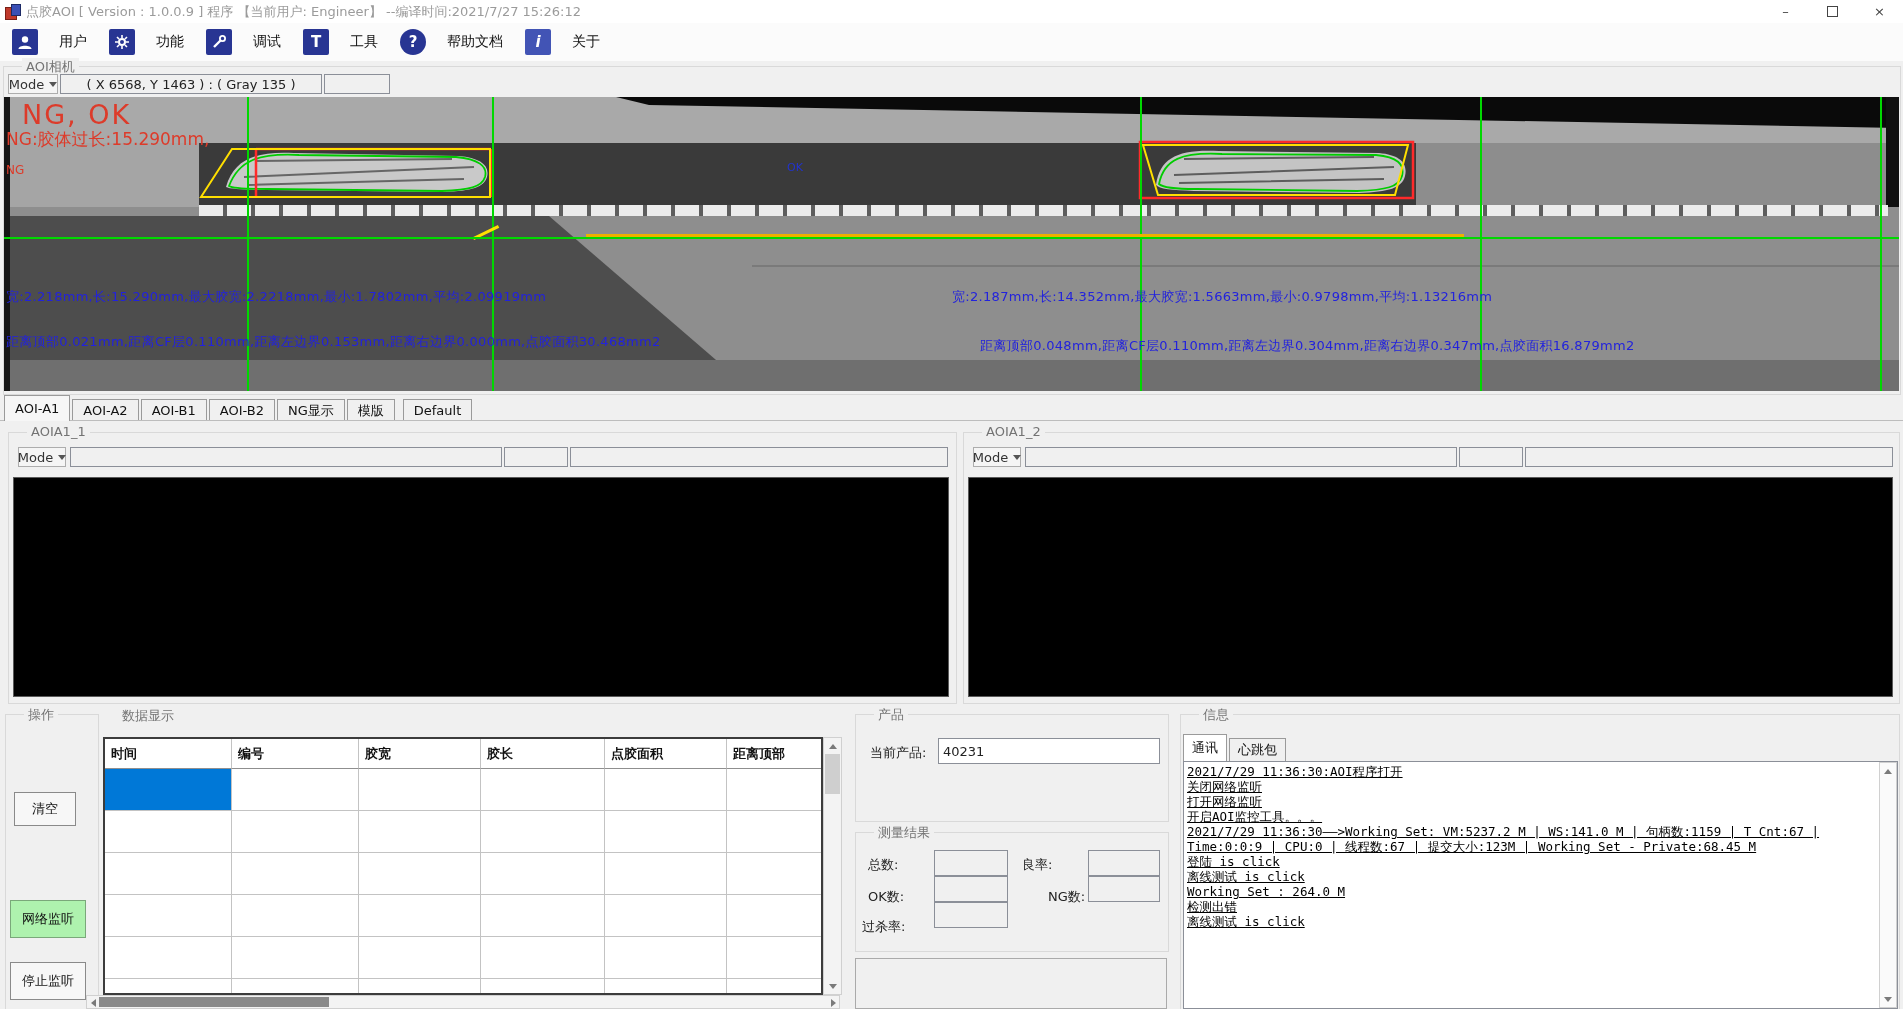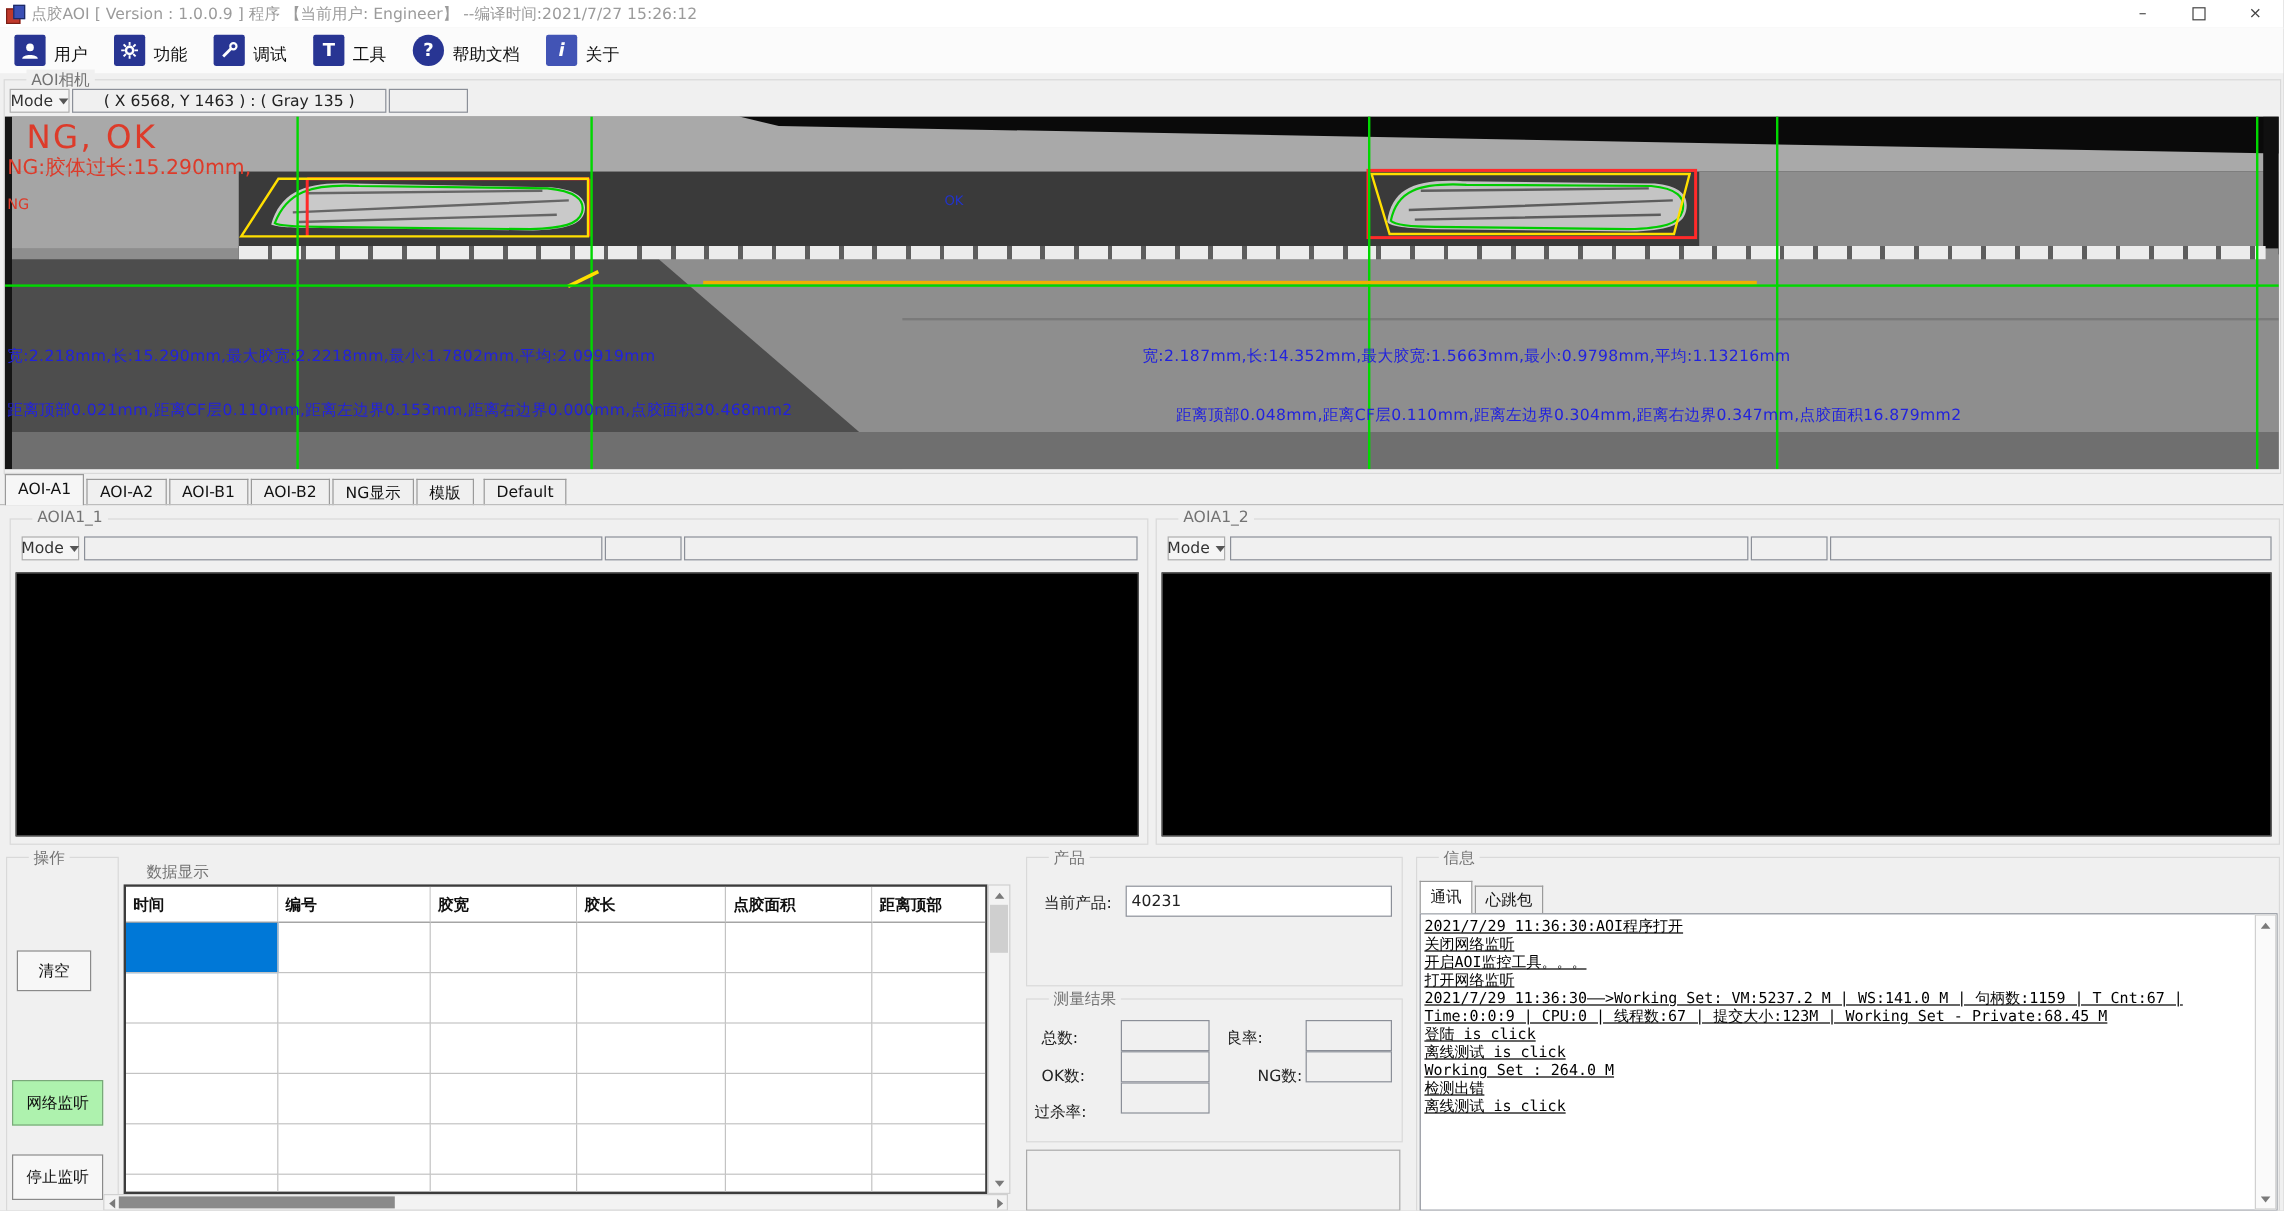--- a/index.html
+++ b/index.html
@@ -12,21 +12,21 @@
   .app-icon .sq1{position:absolute;left:0;top:3px;width:10px;height:11px;background:#c0392b;border:1px solid #7a1f16;}
   .app-icon .sq2{position:absolute;left:6px;top:0;width:8px;height:10px;background:#3a4fb5;border:1px solid #1d2a66;}
   .title-text{color:#9b9b9b;font-size:13px;white-space:nowrap;}
   .win-controls{margin-left:auto;display:flex;height:23px;}
   .win-btn{width:47px;height:23px;display:flex;align-items:center;justify-content:center;
            color:#444;font-size:13px;cursor:default;}
   .max-glyph{display:inline-block;width:9px;height:9px;border:1px solid #444;}
   
   .toolbar{position:absolute;left:0;top:23px;width:1903px;height:38px;background:#fbfbfb;
            display:flex;align-items:center;gap:14px;padding-left:8px;box-sizing:border-box;}
-  .tool-item{display:flex;align-items:flex-end;gap:7px;padding:2px 4px;cursor:default;}
+  .tool-item{display:flex;align-items:center;gap:21px;padding:2px 4px;cursor:default;}
   .tool-ico{width:26px;height:26px;background:#283593;border-radius:2px;display:flex;
             align-items:center;justify-content:center;color:#fff;font-weight:bold;font-size:15px;}
   .tool-label{font-size:14px;}
   
   .gbox{position:absolute;border:1px solid #d9d9d9;background:transparent;}
   .glabel{position:absolute;top:-9px;left:18px;background:#f0f0f0;padding:0 4px;font-size:13px;color:#737373;}
   
   .sunken{position:absolute;background:#f0f0f0;border:1px solid #8b8f98;box-sizing:border-box;
           display:flex;align-items:center;justify-content:center;font-size:13px;color:#222;}
   .sunken.white{background:#fff;justify-content:flex-start;padding-left:4px;}
@@ -273,21 +273,21 @@
     <span>清空</span>
   </div>
   <div class="btn green" style="left:10px;top:900px;width:76px;height:38px;">
     <span>网络监听</span>
   </div>
   <div class="btn" style="left:10px;top:962px;width:76px;height:38px;">
     <span>停止监听</span>
   </div>
 
   <div class="gbox" style="left:100px;top:714px;width:745px;height:294px;border:none;">
-    <span class="glabel" style="top:-7px;margin-top:11px;">数据显示</span>
+    <span class="glabel" style="top:-7px;">数据显示</span>
   </div>
   <div class="dtable">
     <div class="drow dhead">
       <div class="dcell c0">时间</div>
       <div class="dcell c1">编号</div>
       <div class="dcell c2">胶宽</div>
       <div class="dcell c3">胶长</div>
       <div class="dcell c4">点胶面积</div>
       <div class="dcell c5">距离顶部</div>
     </div>
@@ -389,22 +389,22 @@
     <div class="itab active">
         <span>通讯</span>
       </div>
     <div class="itab">
         <span>心跳包</span>
       </div>
   </div>
   <div class="logarea">
     <div class="logline">2021/7/29 11:36:30:AOI程序打开</div>
     <div class="logline">关闭网络监听</div>
+    <div class="logline">打开网络监听</div>
     <div class="logline">开启AOI监控工具。。。</div>
-    <div class="logline">打开网络监听</div>
     <div class="logline">2021/7/29 11:36:30——&gt;Working Set: VM:5237.2 M | WS:141.0 M | 句柄数:1159 | T Cnt:67 |</div>
     <div class="logline">Time:0:0:9 | CPU:0 | 线程数:67 | 提交大小:123M  | Working Set - Private:68.45 M</div>
     <div class="logline">登陆 is click</div>
     <div class="logline">离线测试 is click</div>
     <div class="logline">Working Set : 264.0 M</div>
     <div class="logline">检测出错</div>
     <div class="logline">离线测试 is click</div>
   </div>
   <div class="vsb" style="left:1879px;top:762px;width:18px;height:246px;background:#fafafa;">
     <div class="sb-arrow" style="top:0;">

